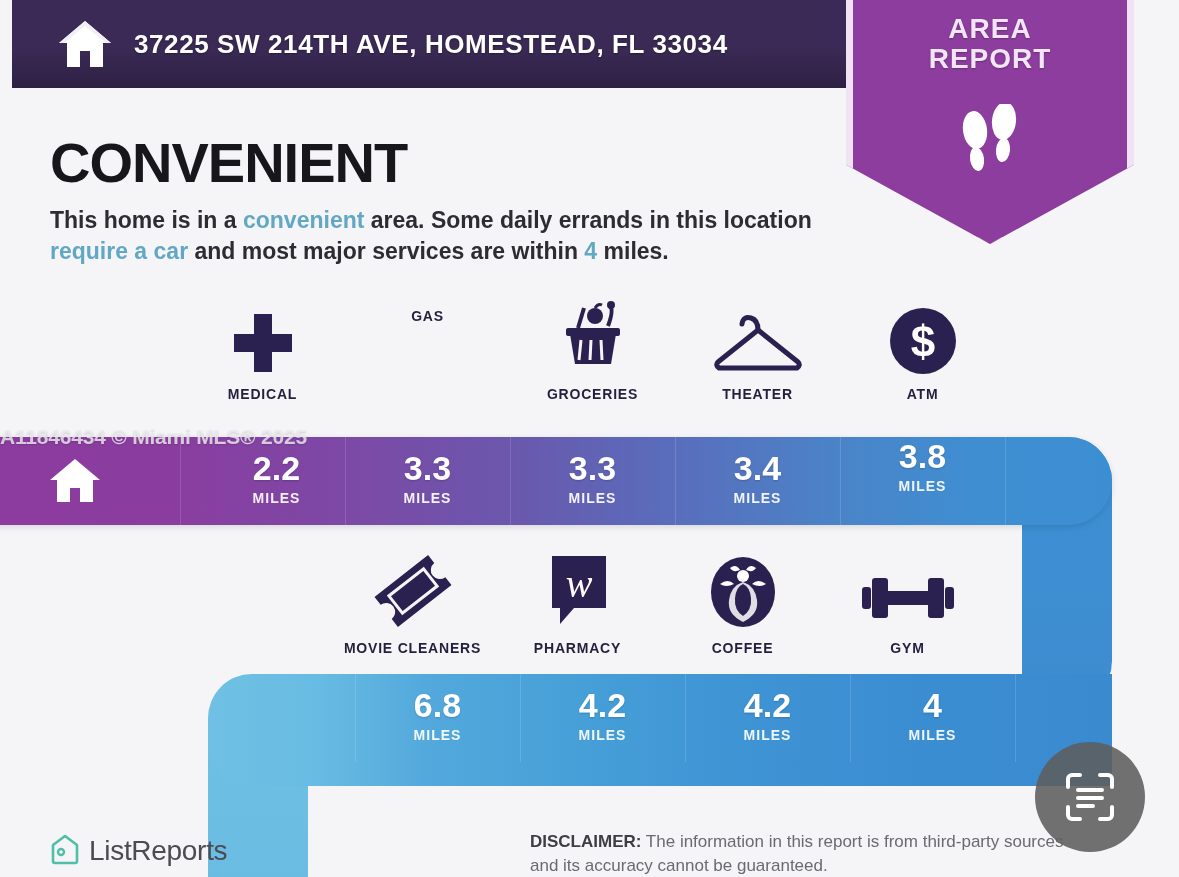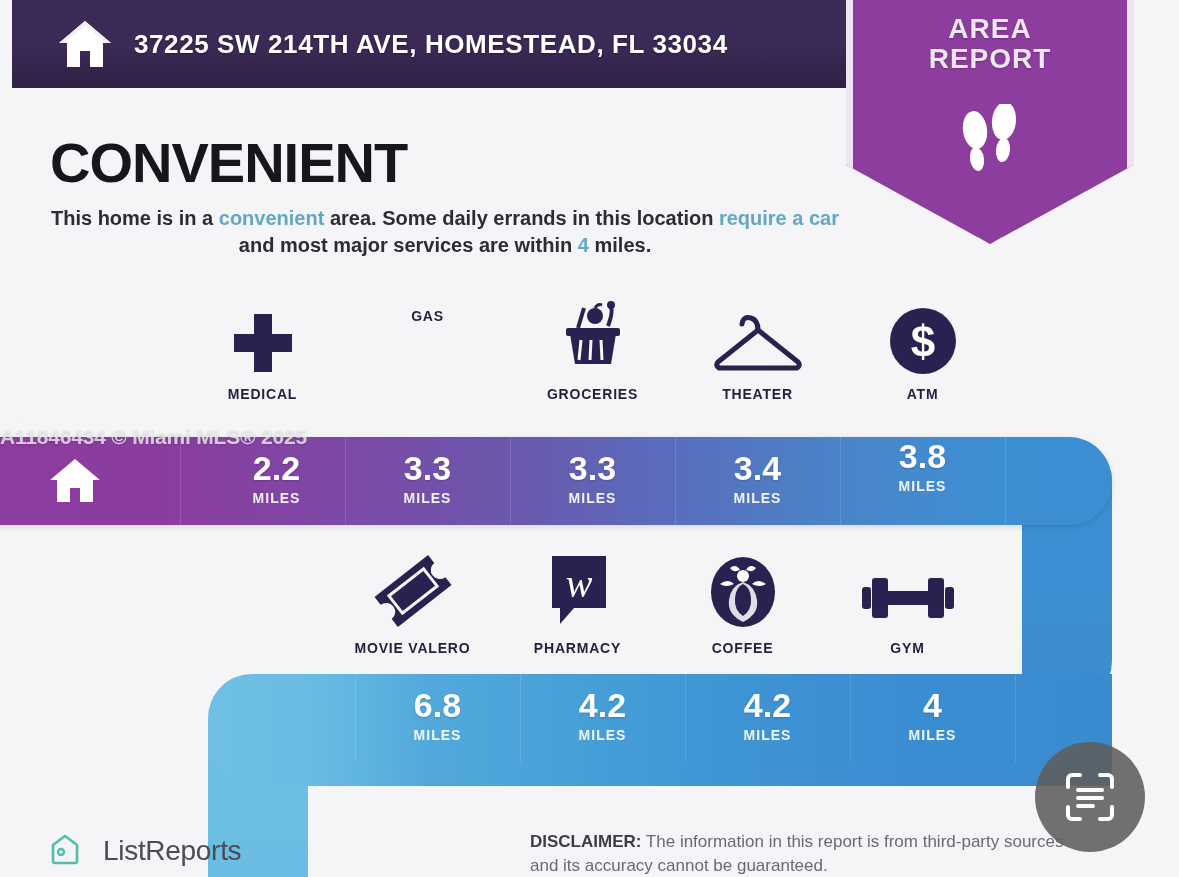--- a/index.html
+++ b/index.html
@@ -68,22 +68,22 @@
 
   
   #headline {
     position: absolute; left: 50px; top: 130px;
     font-size: 56px; font-weight: bold;
     color: #17161a; letter-spacing: -1px;
   }
   #blurb {
     position: absolute; left: 50px; top: 205px;
     width: 790px;
-    font-size: 20px; line-height: 1.34;
-    color: #2e2c33; font-weight: bold; text-align: center;
+    font-size: 23px; line-height: 1.34;
+    color: #2e2c33; font-weight: bold;
   }
   #blurb .hl { color: #62a8c4; }
 
   
   .icon-row { position: absolute; display: flex; }
   .cell { display: flex; flex-direction: column; align-items: center; }
   .cell .glyph { height: 78px; display: flex; align-items: flex-end; justify-content: center; }
   .cell .cap {
     margin-top: 10px;
     font-size: 14px; font-weight: bold; letter-spacing: .8px;
@@ -158,21 +158,21 @@
     font-size: 21px; font-weight: bold;
     color: rgba(235,235,238,.82);
     letter-spacing: -.2px;
     z-index: 20; white-space: nowrap;
     text-shadow: 0 1px 2px rgba(0,0,0,.15);
   }
 
   
   #footer-logo {
     position: absolute; left: 50px; top: 833px;
-    display: flex; align-items: center; gap: 23px; z-index: 30;
+    display: flex; align-items: center; gap: 9px; z-index: 30;
   }
   #footer-logo .name {
     font-size: 28px; color: #4b4b52; letter-spacing: -.3px;
   }
   #disclaimer {
     position: absolute; left: 530px; top: 830px; width: 560px;
     font-size: 17px; line-height: 1.42; color: #6a6a72; z-index: 30;
   }
   #disclaimer b { color: #3d3d44; }
 
@@ -281,21 +281,21 @@
 
     <div class="cell">
       <div class="glyph">
         <svg width="84" height="78" viewBox="0 0 84 78">
           <g transform="rotate(-38 42 39)">
             <path d="M8 20 h68 v10 a8 8 0 0 0 0 18 v10 h-68 v-10 a8 8 0 0 0 0 -18 z" fill="#2b2150"></path>
             <rect x="20" y="28" width="44" height="22" fill="none" stroke="#f5f4f6" stroke-width="3"></rect>
           </g>
         </svg>
       </div>
-      <div class="cap">MOVIE VALERO</div>
+      <div class="cap">MOVIE CLEANERS</div>
     </div>
 
     <div class="cell">
       <div class="glyph">
         <svg width="76" height="80" viewBox="0 0 76 80">
           <path d="M12 6 h54 v52 h-32 l-14 16 v-16 h-8 z" fill="#2b2150"></path>
           <text x="39" y="47" font-family="Liberation Serif, serif" font-size="40" font-style="italic" fill="#ffffff" text-anchor="middle">w</text>
         </svg>
       </div>
       <div class="cap">PHARMACY</div>

